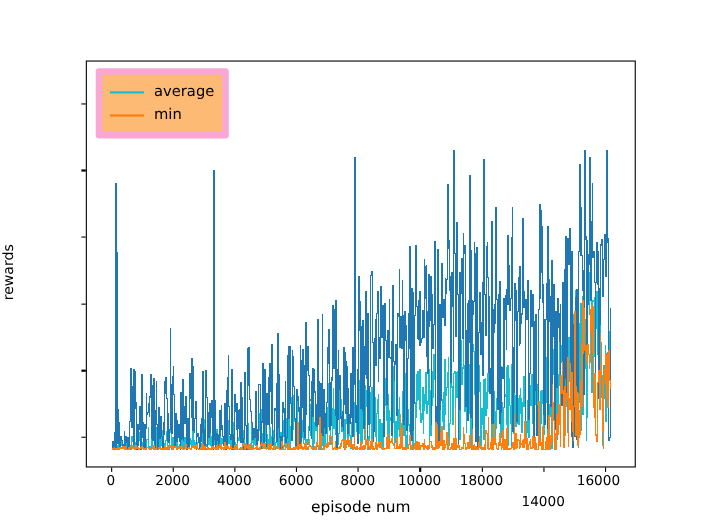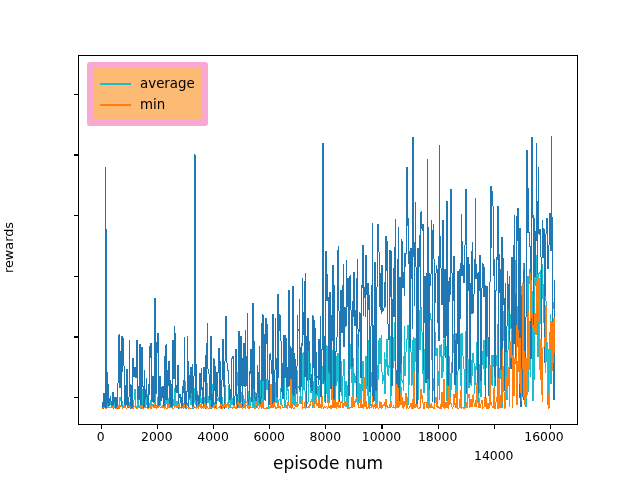--- a/index.html
+++ b/index.html
@@ -68,21 +68,21 @@
     font-size: 12.8px;
     color: #000000;
     transform: rotate(-90deg) translateX(-50%);
     transform-origin: left center;
     white-space: nowrap;
   }
   #xlabel {
     position: absolute;
     left: 328px;
     top: 453px;
-    font-size: 17px;
+    font-size: 14px;
     color: #000000;
     transform: translateX(-50%);
     white-space: nowrap;
   }
   
   #legend {
     position: absolute;
     left: 87px;
     top: 62px;
     padding: 5px 7px 5px 7px;

